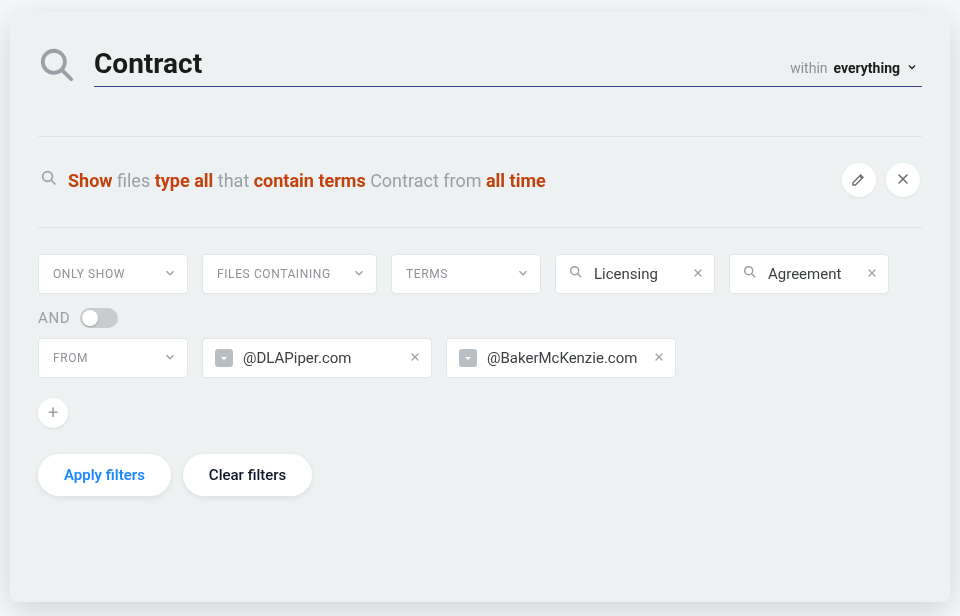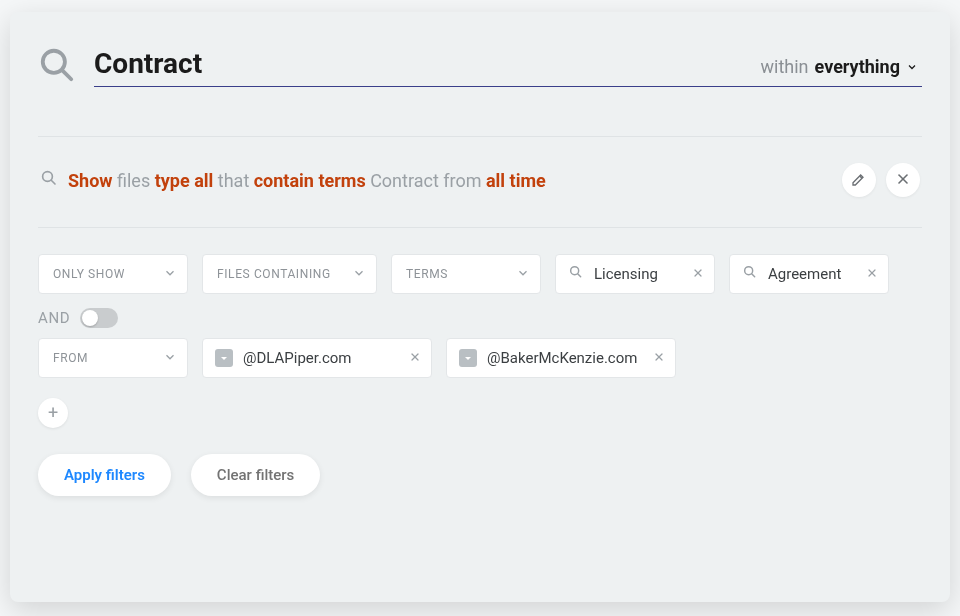--- a/index.html
+++ b/index.html
@@ -13,21 +13,21 @@
     height: 590px;
   }
   
   .search-row { display: flex; align-items: center; gap: 18px; }
   .big-search-icon { color: #9aa0a5; }
   .big-search-icon svg { width: 38px; height: 38px; stroke: #9aa0a5; }
   .search-input-wrap { flex: 1; display: flex; align-items: baseline; border-bottom: 1px solid #3a3f8a; padding-bottom: 6px; }
   .search-input {
     flex: 1; border: none; background: transparent; font-size: 28px; font-weight: 700; color: #1b1b1b; outline: none;
   }
-  .scope-wrap { display: flex; align-items: center; gap: 6px; font-size: 18px; color: #8a8f94; margin-right: 4px; }
+  .scope-wrap { display: flex; align-items: center; gap: 6px; font-size: 14px; color: #8a8f94; margin-right: 4px; }
   .scope-strong { font-weight: 700; color: #1b1b1b; }
   .chevron-down { display: inline-block; }
   .chevron-down svg { width: 12px; height: 12px; }
 
   .hr { border: none; border-top: 1px solid #dfe3e5; margin: 0; }
   .hr-top { margin-top: 48px; }
   .hr-mid { margin-top: 30px; }
 
   
   .summary-row { display: flex; align-items: center; padding: 26px 2px 0 2px; gap: 10px; }
@@ -75,27 +75,27 @@
     width: 18px; height: 18px; background: #b9bfc3; border-radius: 3px; display:flex; align-items:center; justify-content:center;
   }
   .arrow-box svg { width: 12px; height: 12px; fill: #fff; }
   .plus-btn {
     width: 30px; height: 30px; border-radius: 50%; background: #fff; border: none;
     display: flex; align-items: center; justify-content: center; cursor: pointer;
     box-shadow: 0 1px 3px rgba(0,0,0,0.08); color: #9aa0a5; margin-top: 20px;
     font-size: 18px; line-height: 1;
   }
   
-  .actions { display: flex; gap: 20px; margin-top: 26px; }
+  .actions { display: flex; gap: 12px; margin-top: 26px; }
   .pill-btn {
     background: #fff; border: none; border-radius: 999px; padding: 12px 26px;
     font-size: 15px; font-weight: 600; cursor: pointer; box-shadow: 0 2px 6px rgba(0,0,0,0.08);
   }
   .pill-primary { color: #1e88ff; }
-  .pill-secondary { color: #737373; font-weight: 500; }
+  .pill-secondary { color: #0f172a; font-weight: 500; }
 </style>
 </head>
 <body>
 
 <div class="panel">
 
   <div class="search-row">
     <span class="big-search-icon">
       <svg viewBox="0 0 24 24" fill="none" stroke-width="2.4" stroke-linecap="round">
           <circle cx="10" cy="10" r="7"></circle>

